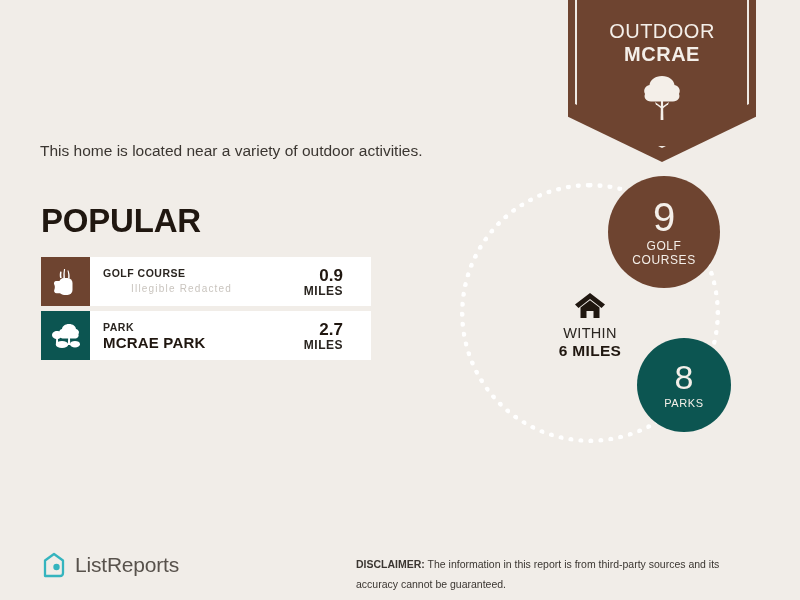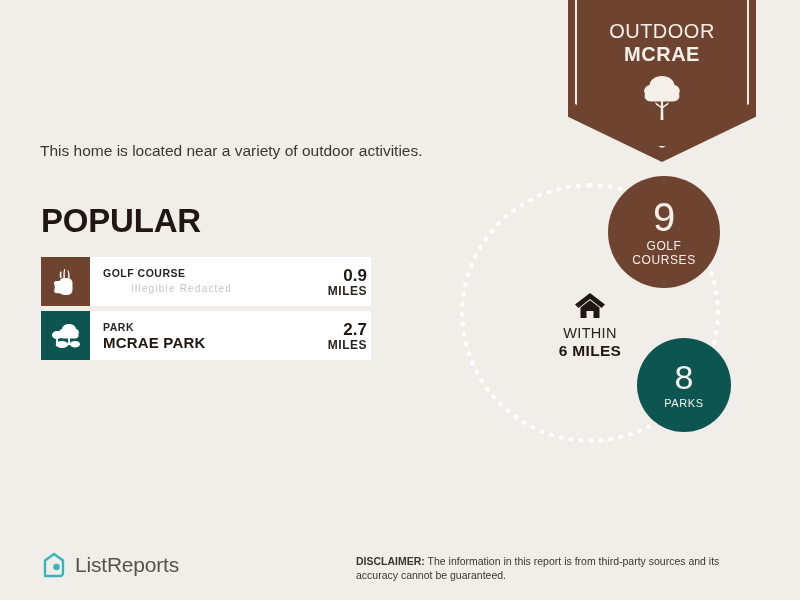--- a/index.html
+++ b/index.html
@@ -179,21 +179,21 @@
   .poi-name.redacted {
     color: #C9C4BE;
     font-size: 10px;
     font-weight: normal;
     letter-spacing: 1.2px;
     filter: blur(0.7px);
     padding-left: 28px;
   }
   .poi-dist {
     width: 72px;
-    padding-right: 4px;
+    padding-right: 28px;
     display: flex;
     flex-direction: column;
     align-items: flex-end;
     justify-content: center;
   }
   .poi-dist-value {
     font-size: 17px;
     font-weight: bold;
     color: #201710;
     line-height: 18px;
@@ -303,21 +303,21 @@
     font-size: 21px;
     color: #58524C;
     letter-spacing: -0.2px;
   }
   #disclaimer {
     position: absolute;
     left: 356px;
     top: 554px;
     width: 408px;
     font-size: 10.5px;
-    line-height: 14px;
+    line-height: 20px;
     color: #3B3631;
   }
   #disclaimer-label { font-weight: bold; }
 </style>
 </head>
 <body>
 
 <div id="page">
 
 

